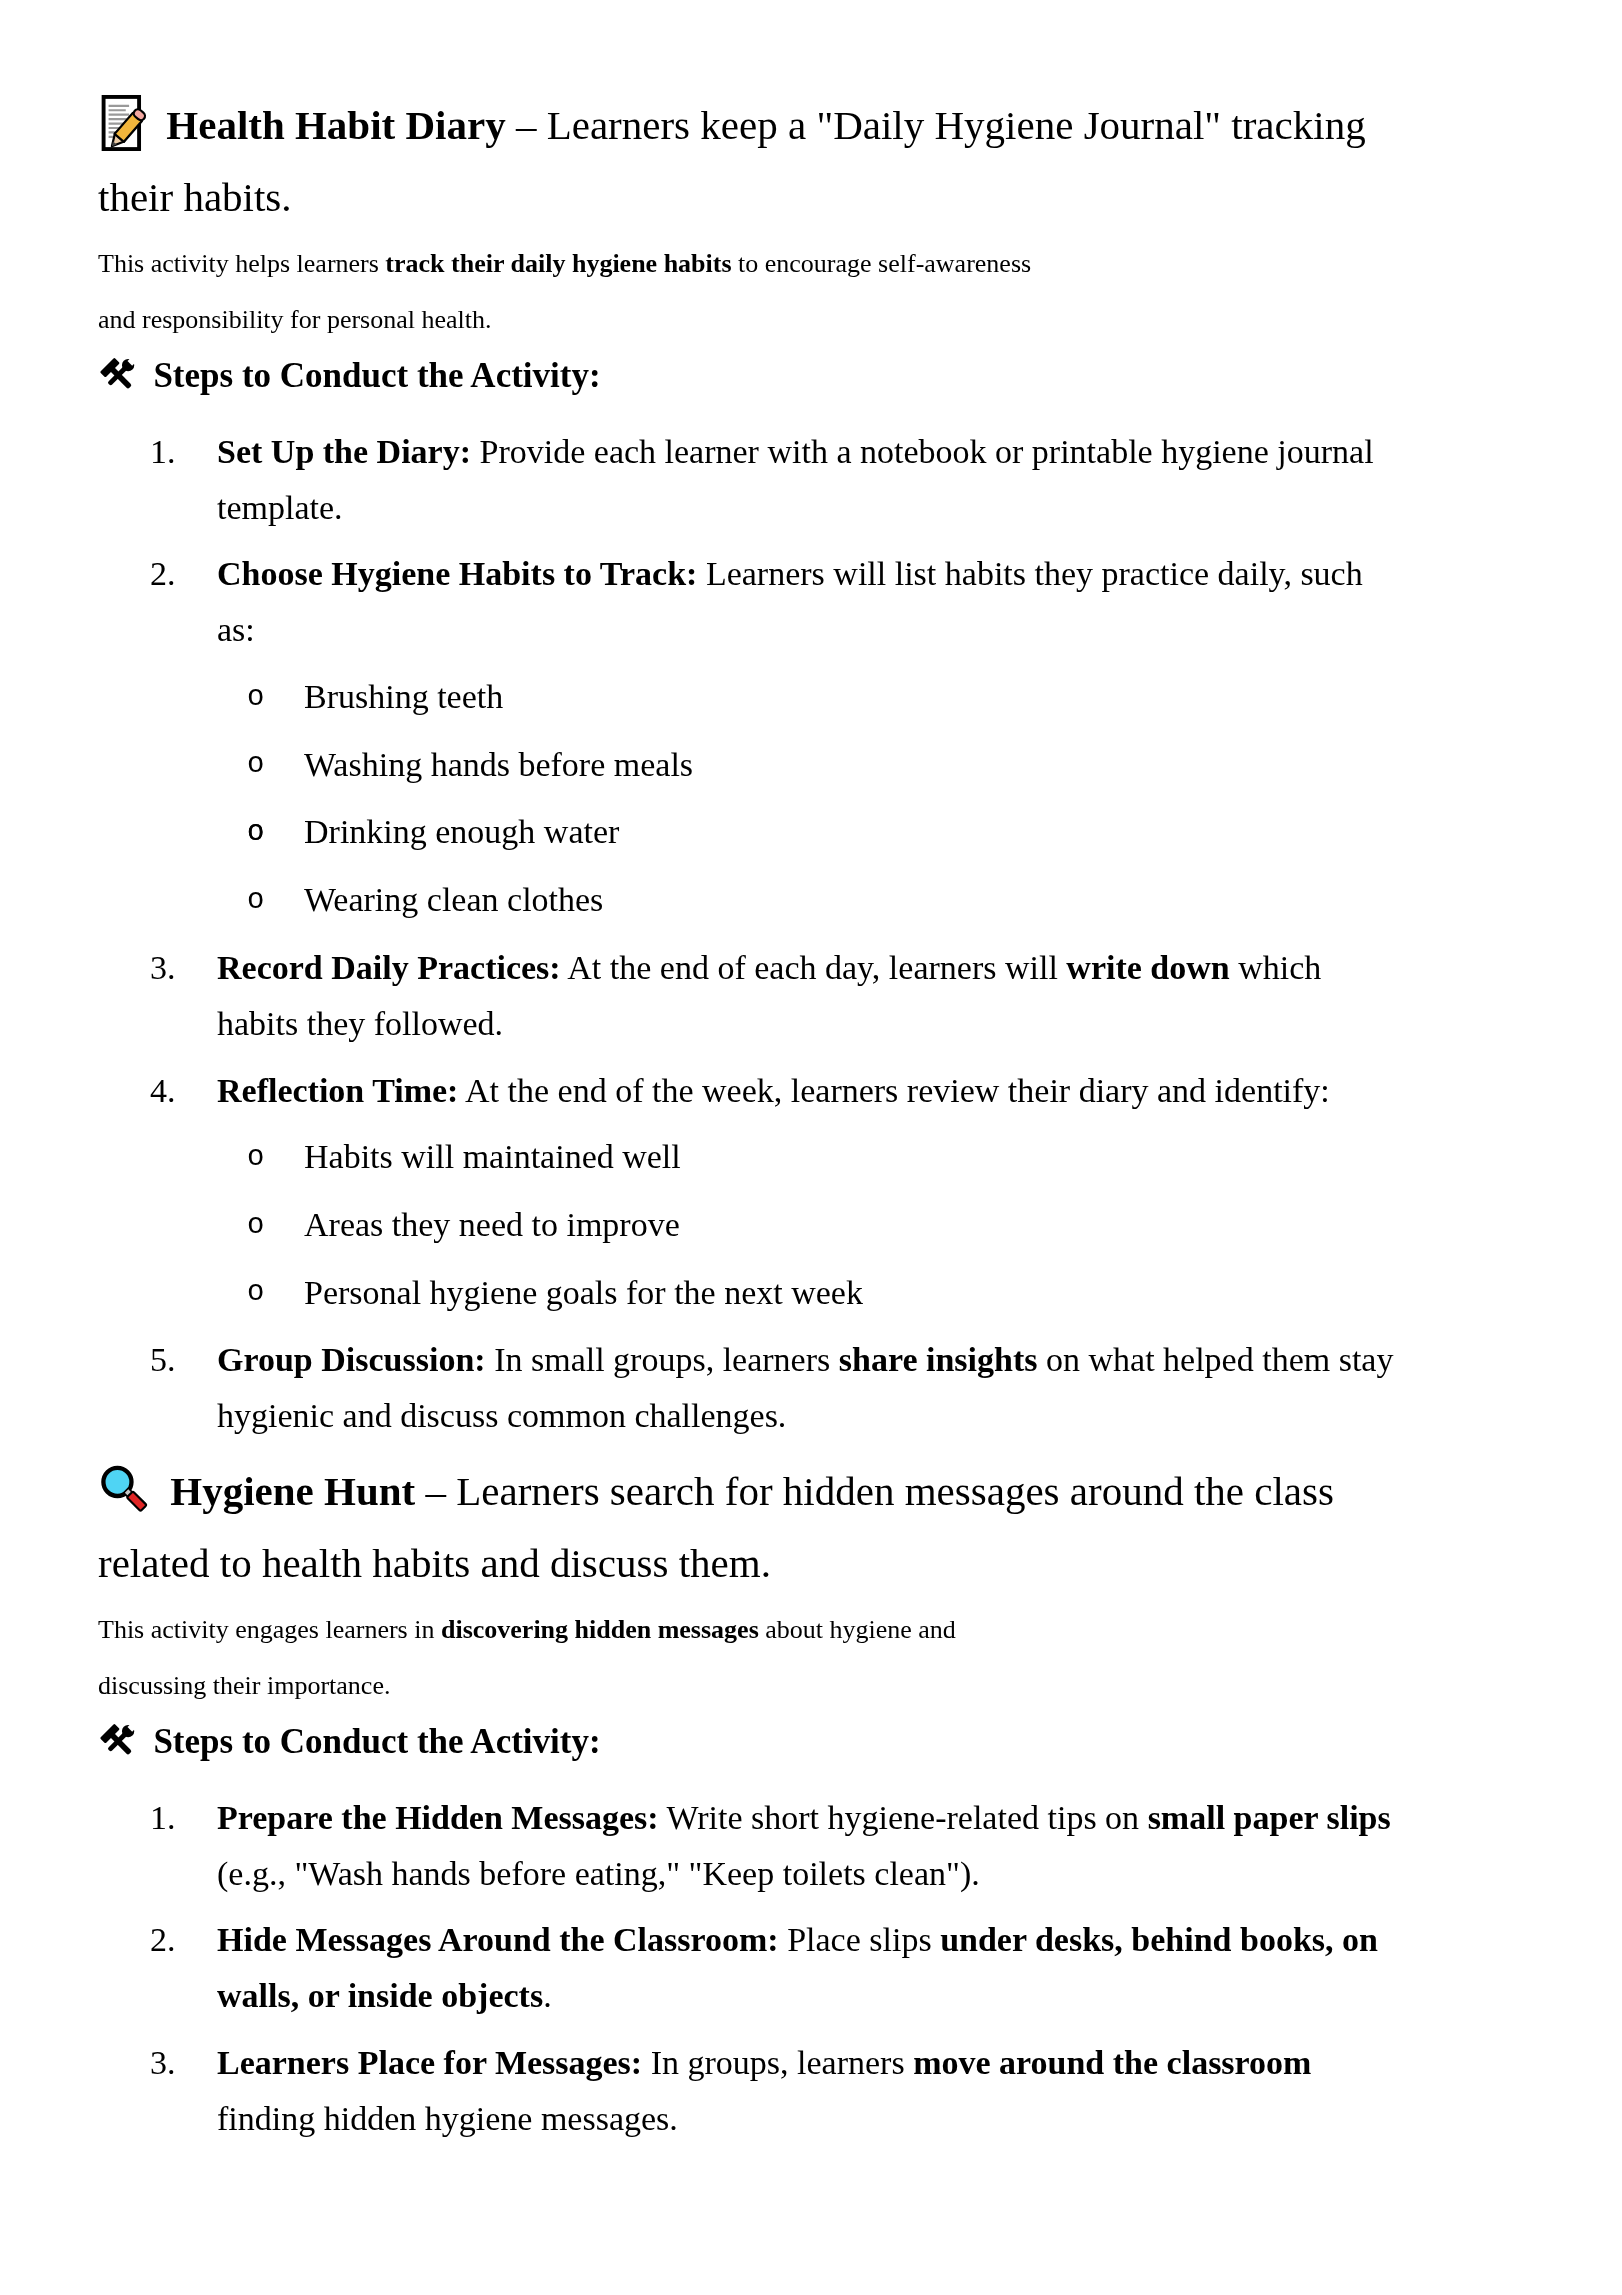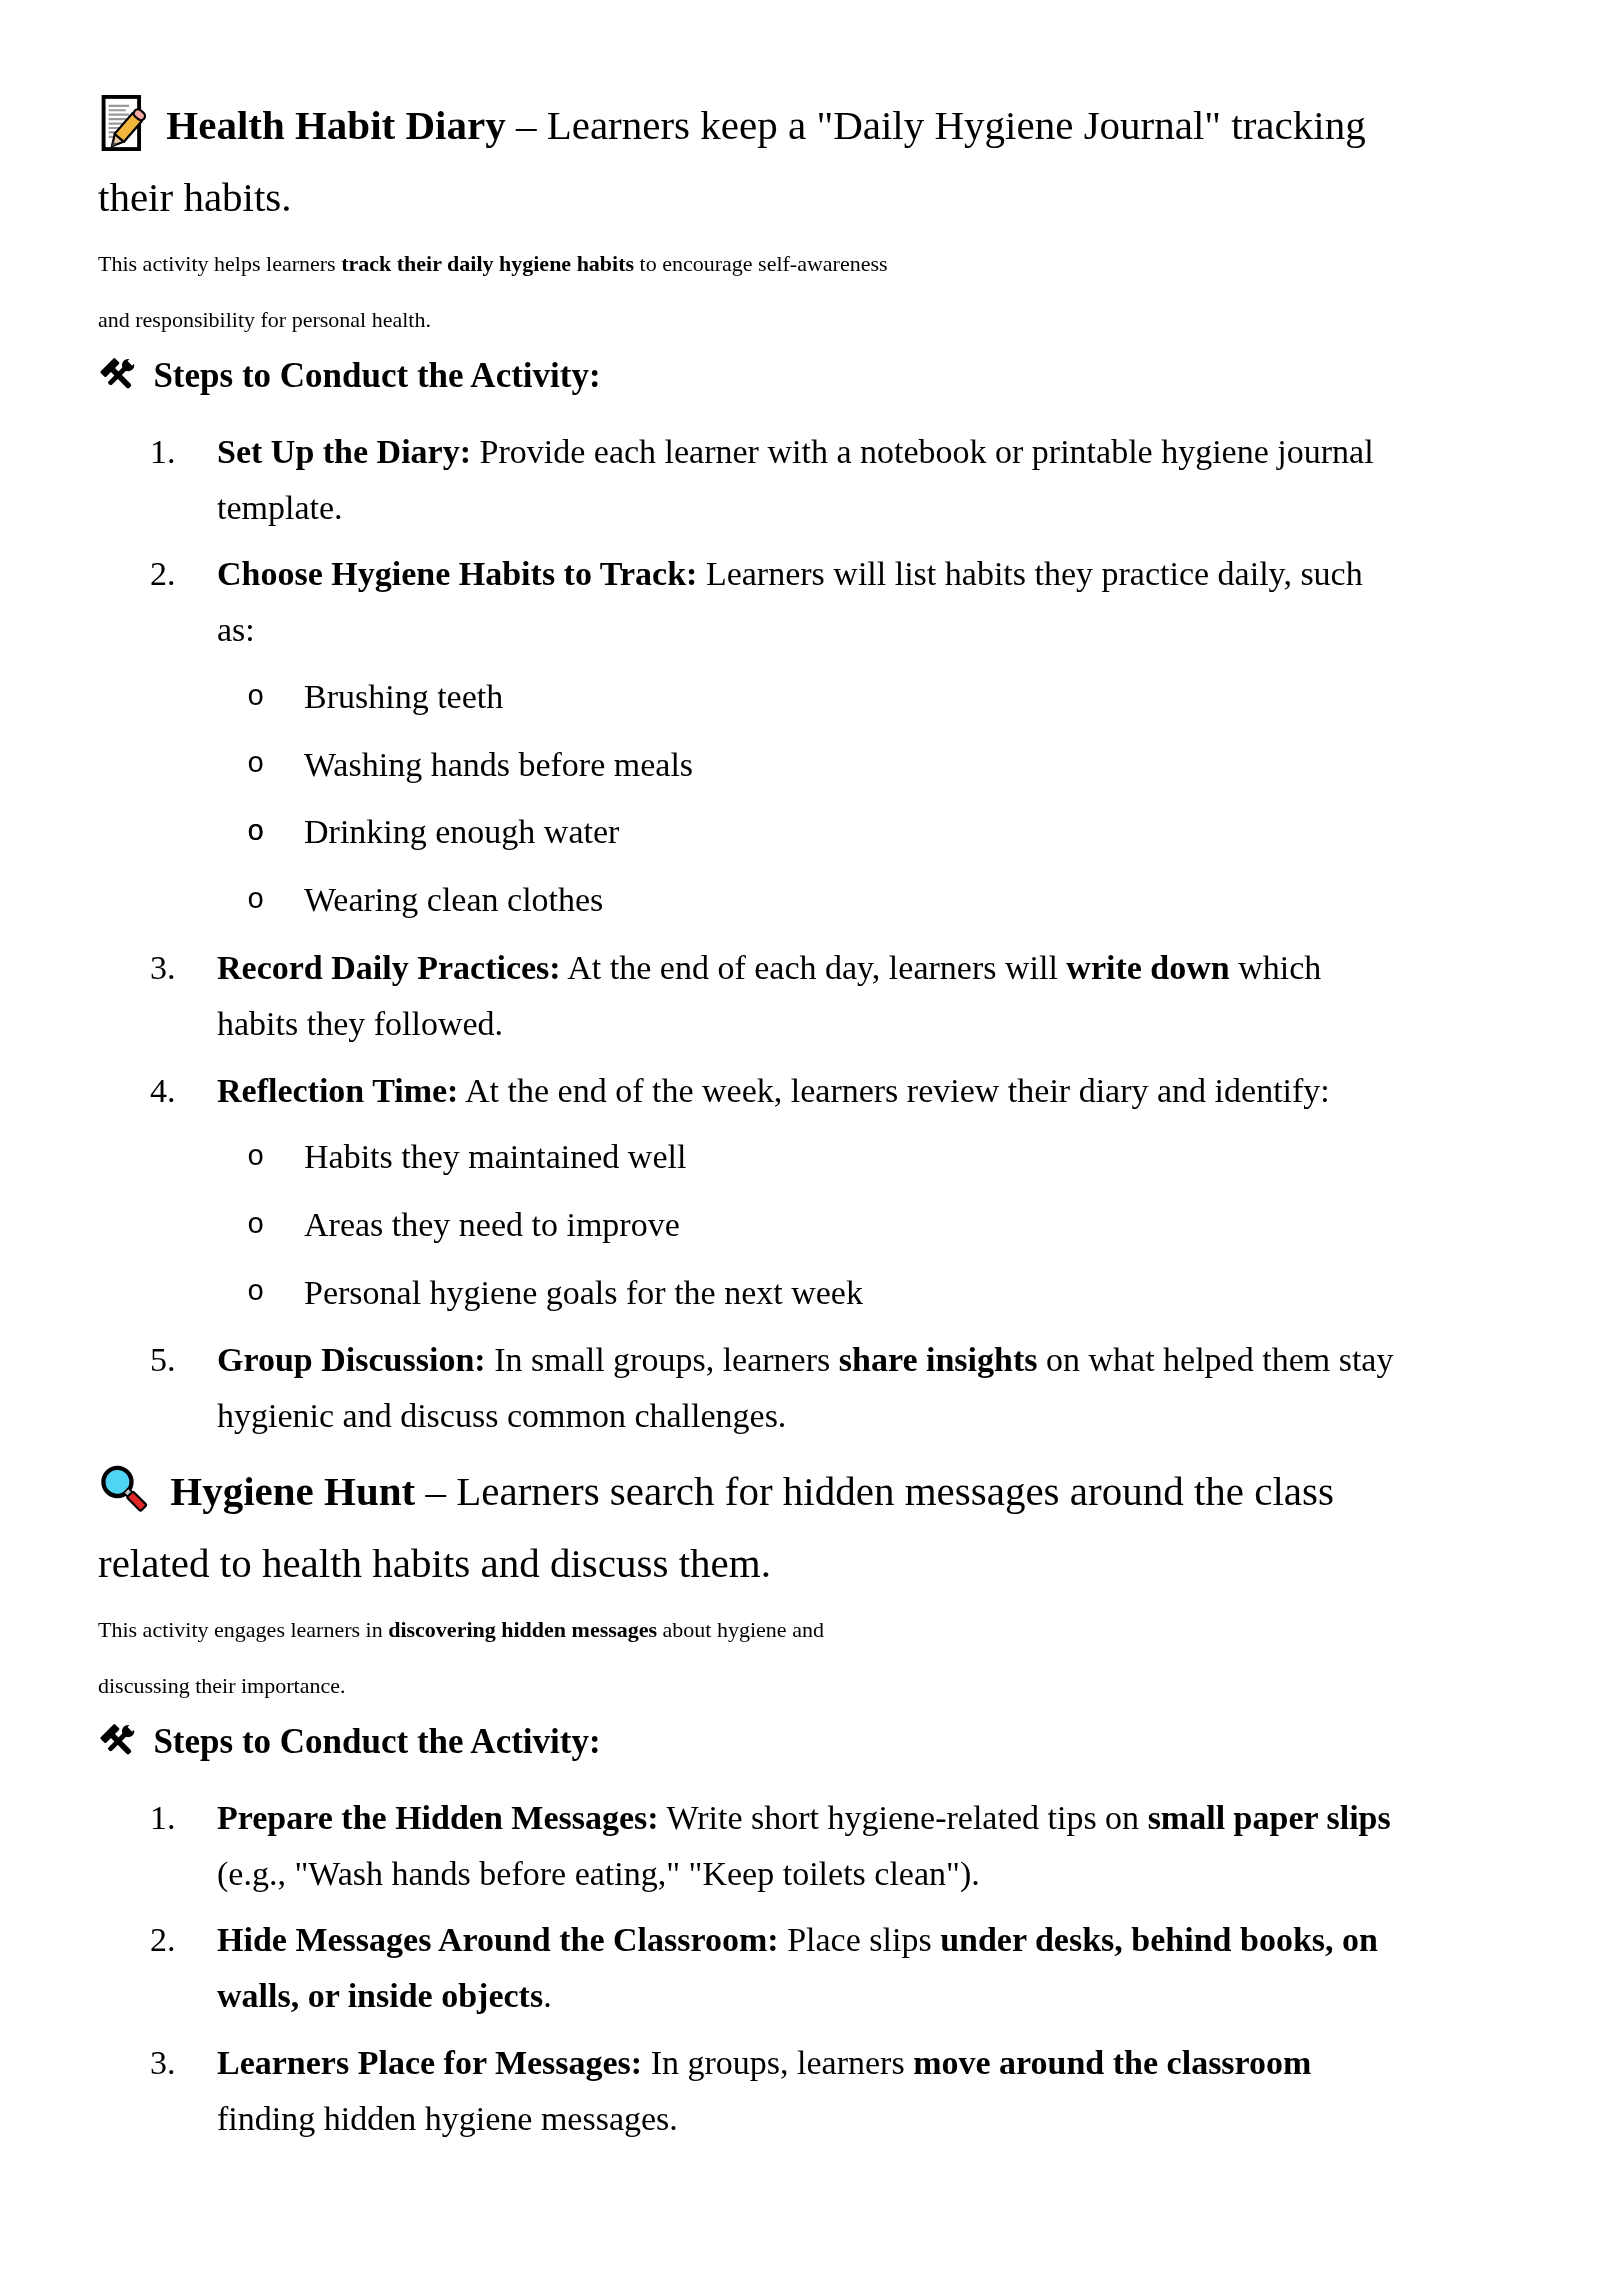--- a/index.html
+++ b/index.html
@@ -11,21 +11,21 @@
     overflow:hidden;
     font-family:"Liberation Serif", "DejaVu Serif", serif;
     color:#000000;
     border-radius:8px;
   }
   .content{padding:89px 85px 0 98px;}
   .line{display:block;white-space:nowrap;}
   b{font-weight:bold;}
 
   .title{font-size:41px;line-height:72px;font-weight:normal;margin:0 0 3.3px 0;}
-  .para{font-size:22px;line-height:56px;margin:0;}
+  .para{font-size:26px;line-height:56px;margin:0;}
   .heading{font-size:35px;line-height:56px;font-weight:bold;margin:0 0 19.6px 0;}
 
   .num-item{position:relative;font-size:34px;line-height:56px;margin:0 0 10.5px 0;padding-left:119px;}
   .num-marker{position:absolute;left:52px;top:0;}
 
   .bullet-item{position:relative;font-size:34px;line-height:56px;margin:0 0 11.8px 0;padding-left:206px;}
   .bullet-marker{
     position:absolute;left:149px;top:0.7px;
     font-family:"Liberation Mono","DejaVu Sans Mono",monospace;
     font-size:29px;
@@ -114,21 +114,21 @@
         <span class="num-marker">3.</span>
         <span class="line"><b>Record Daily Practices:</b><span> At the end of each day, learners will </span><b>write down</b><span> which</span></span>
         <span class="line"><span>habits they followed.</span></span>
       </div>
       <div class="num-item">
         <span class="num-marker">4.</span>
         <span class="line"><b>Reflection Time:</b><span> At the end of the week, learners review their diary and identify:</span></span>
       </div>
       <div class="bullet-item">
         <span class="bullet-marker">o</span>
-        <span class="line"><span>Habits they maintained well</span></span>
+        <span class="line"><span>Habits will maintained well</span></span>
       </div>
       <div class="bullet-item">
         <span class="bullet-marker">o</span>
         <span class="line"><span>Areas they need to improve</span></span>
       </div>
       <div class="bullet-item">
         <span class="bullet-marker">o</span>
         <span class="line"><span>Personal hygiene goals for the next week</span></span>
       </div>
       <div class="num-item">

